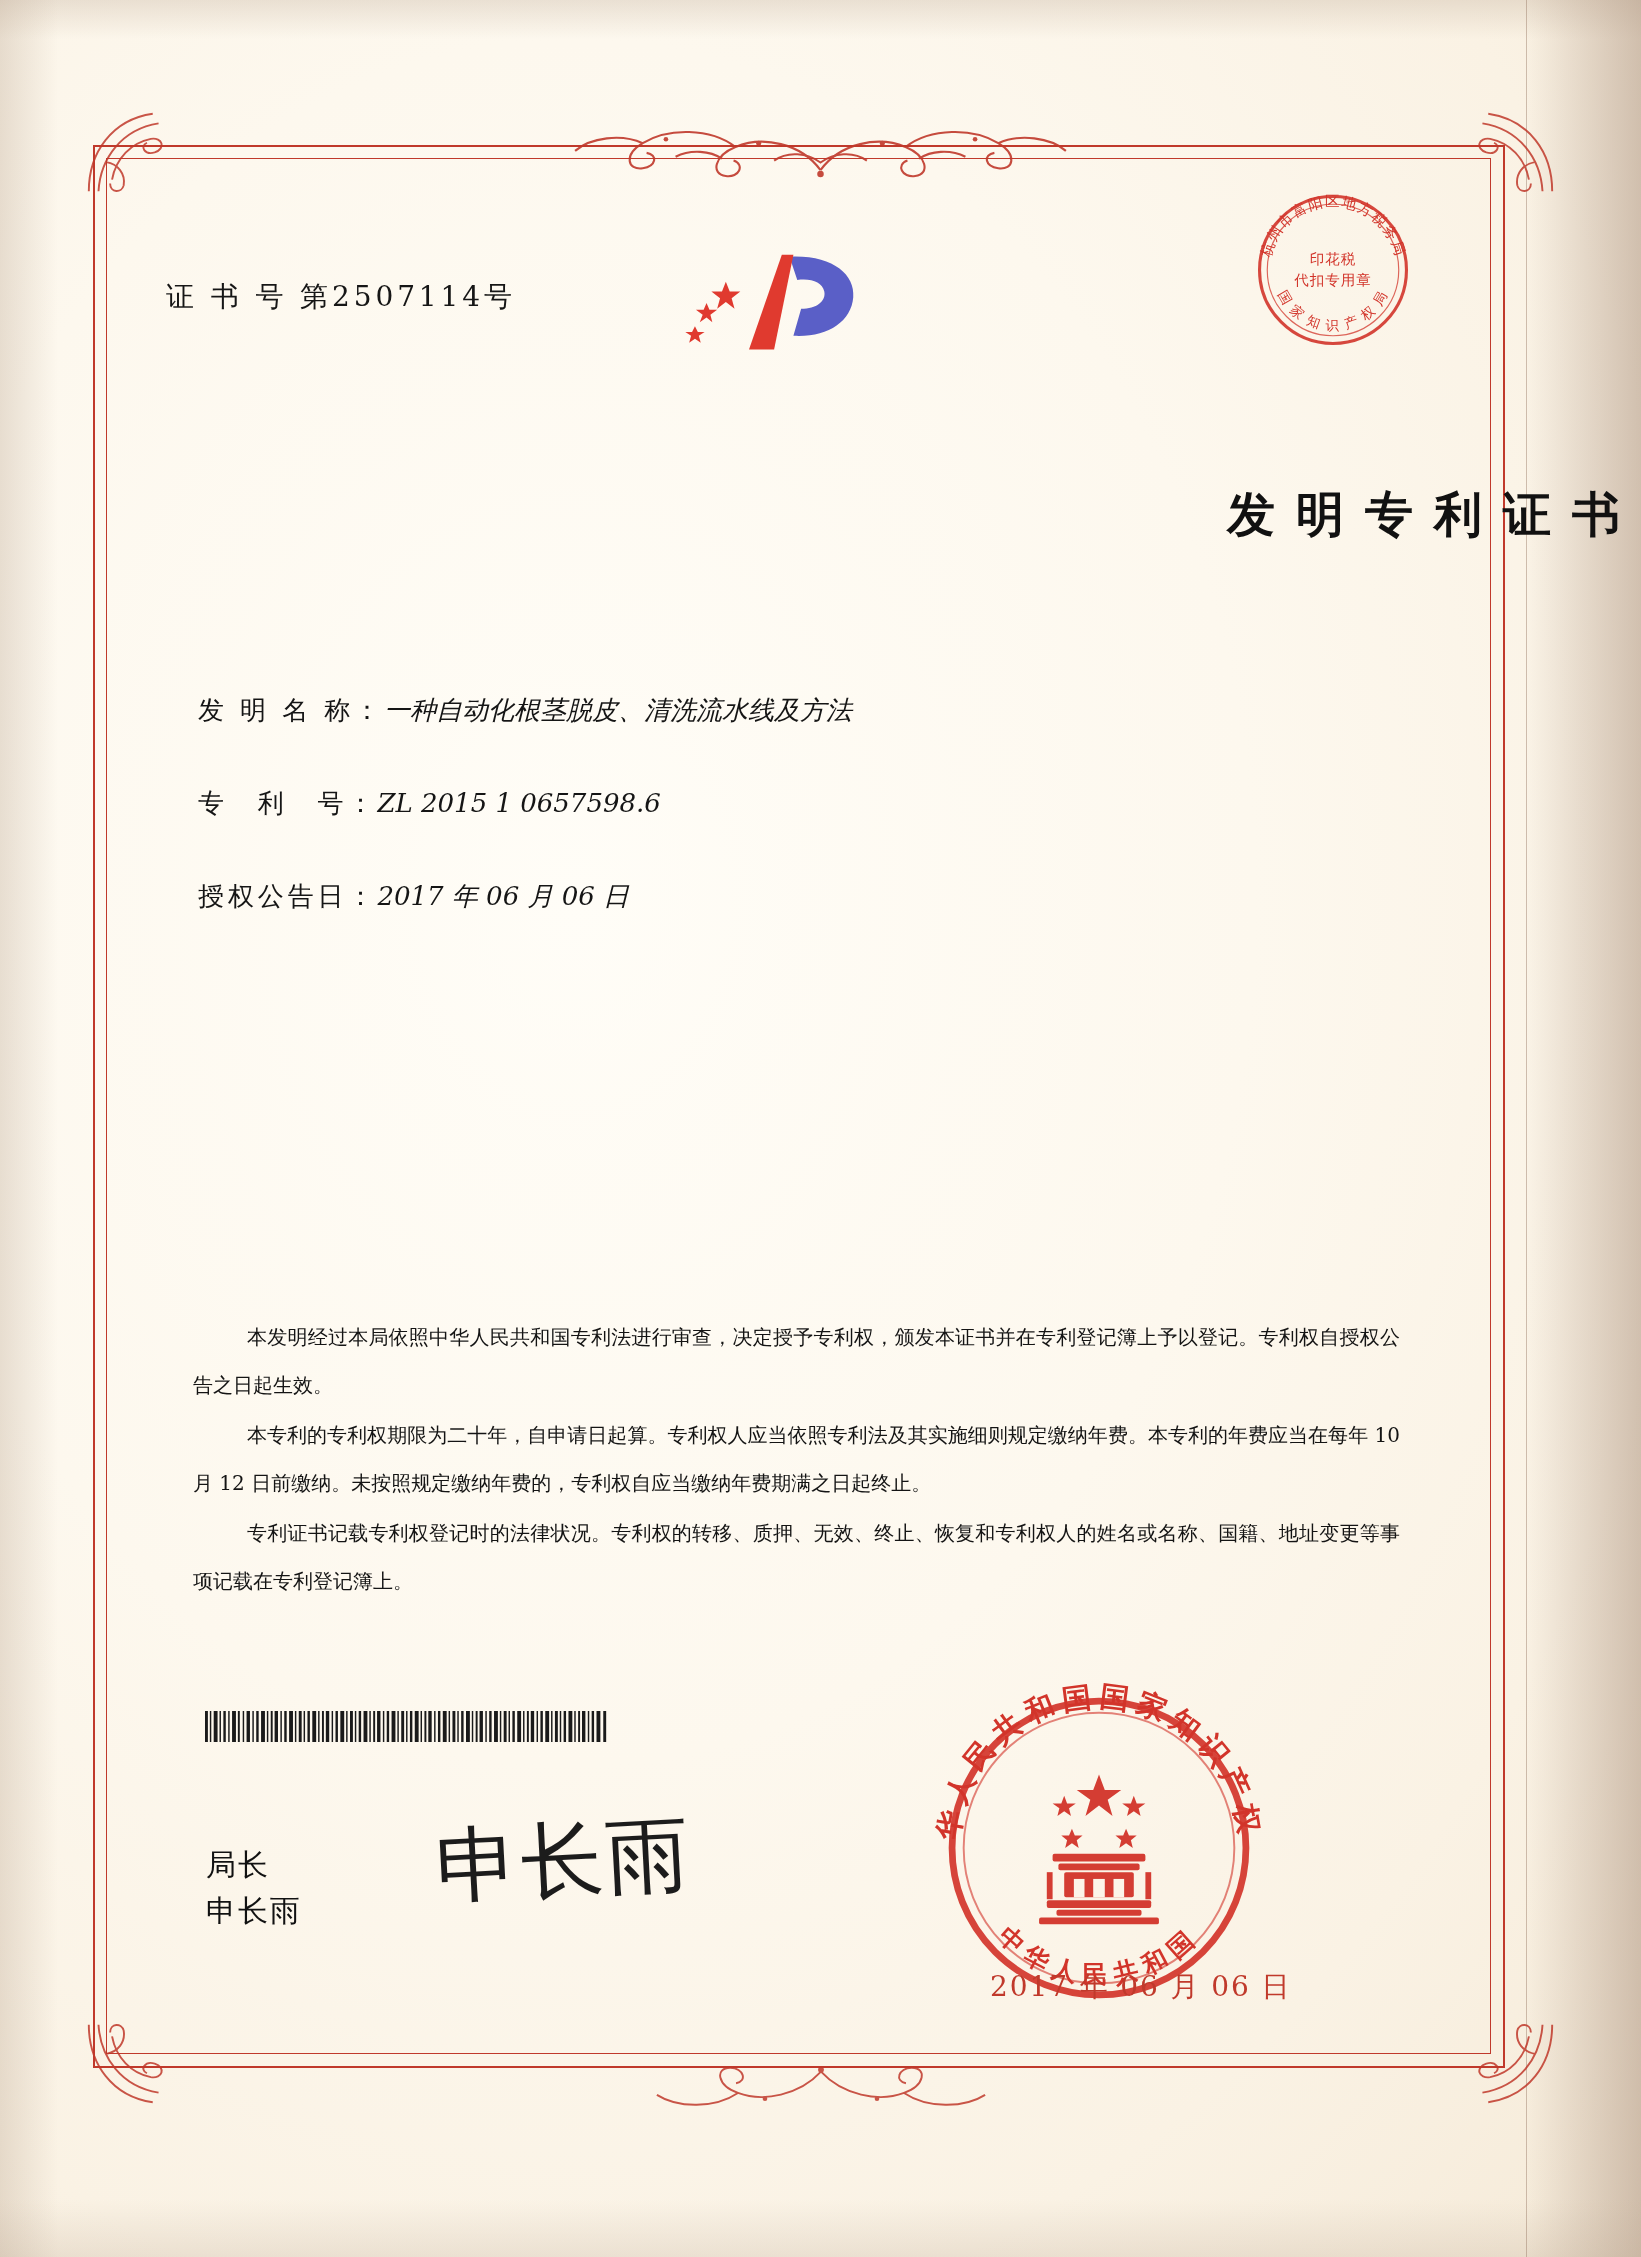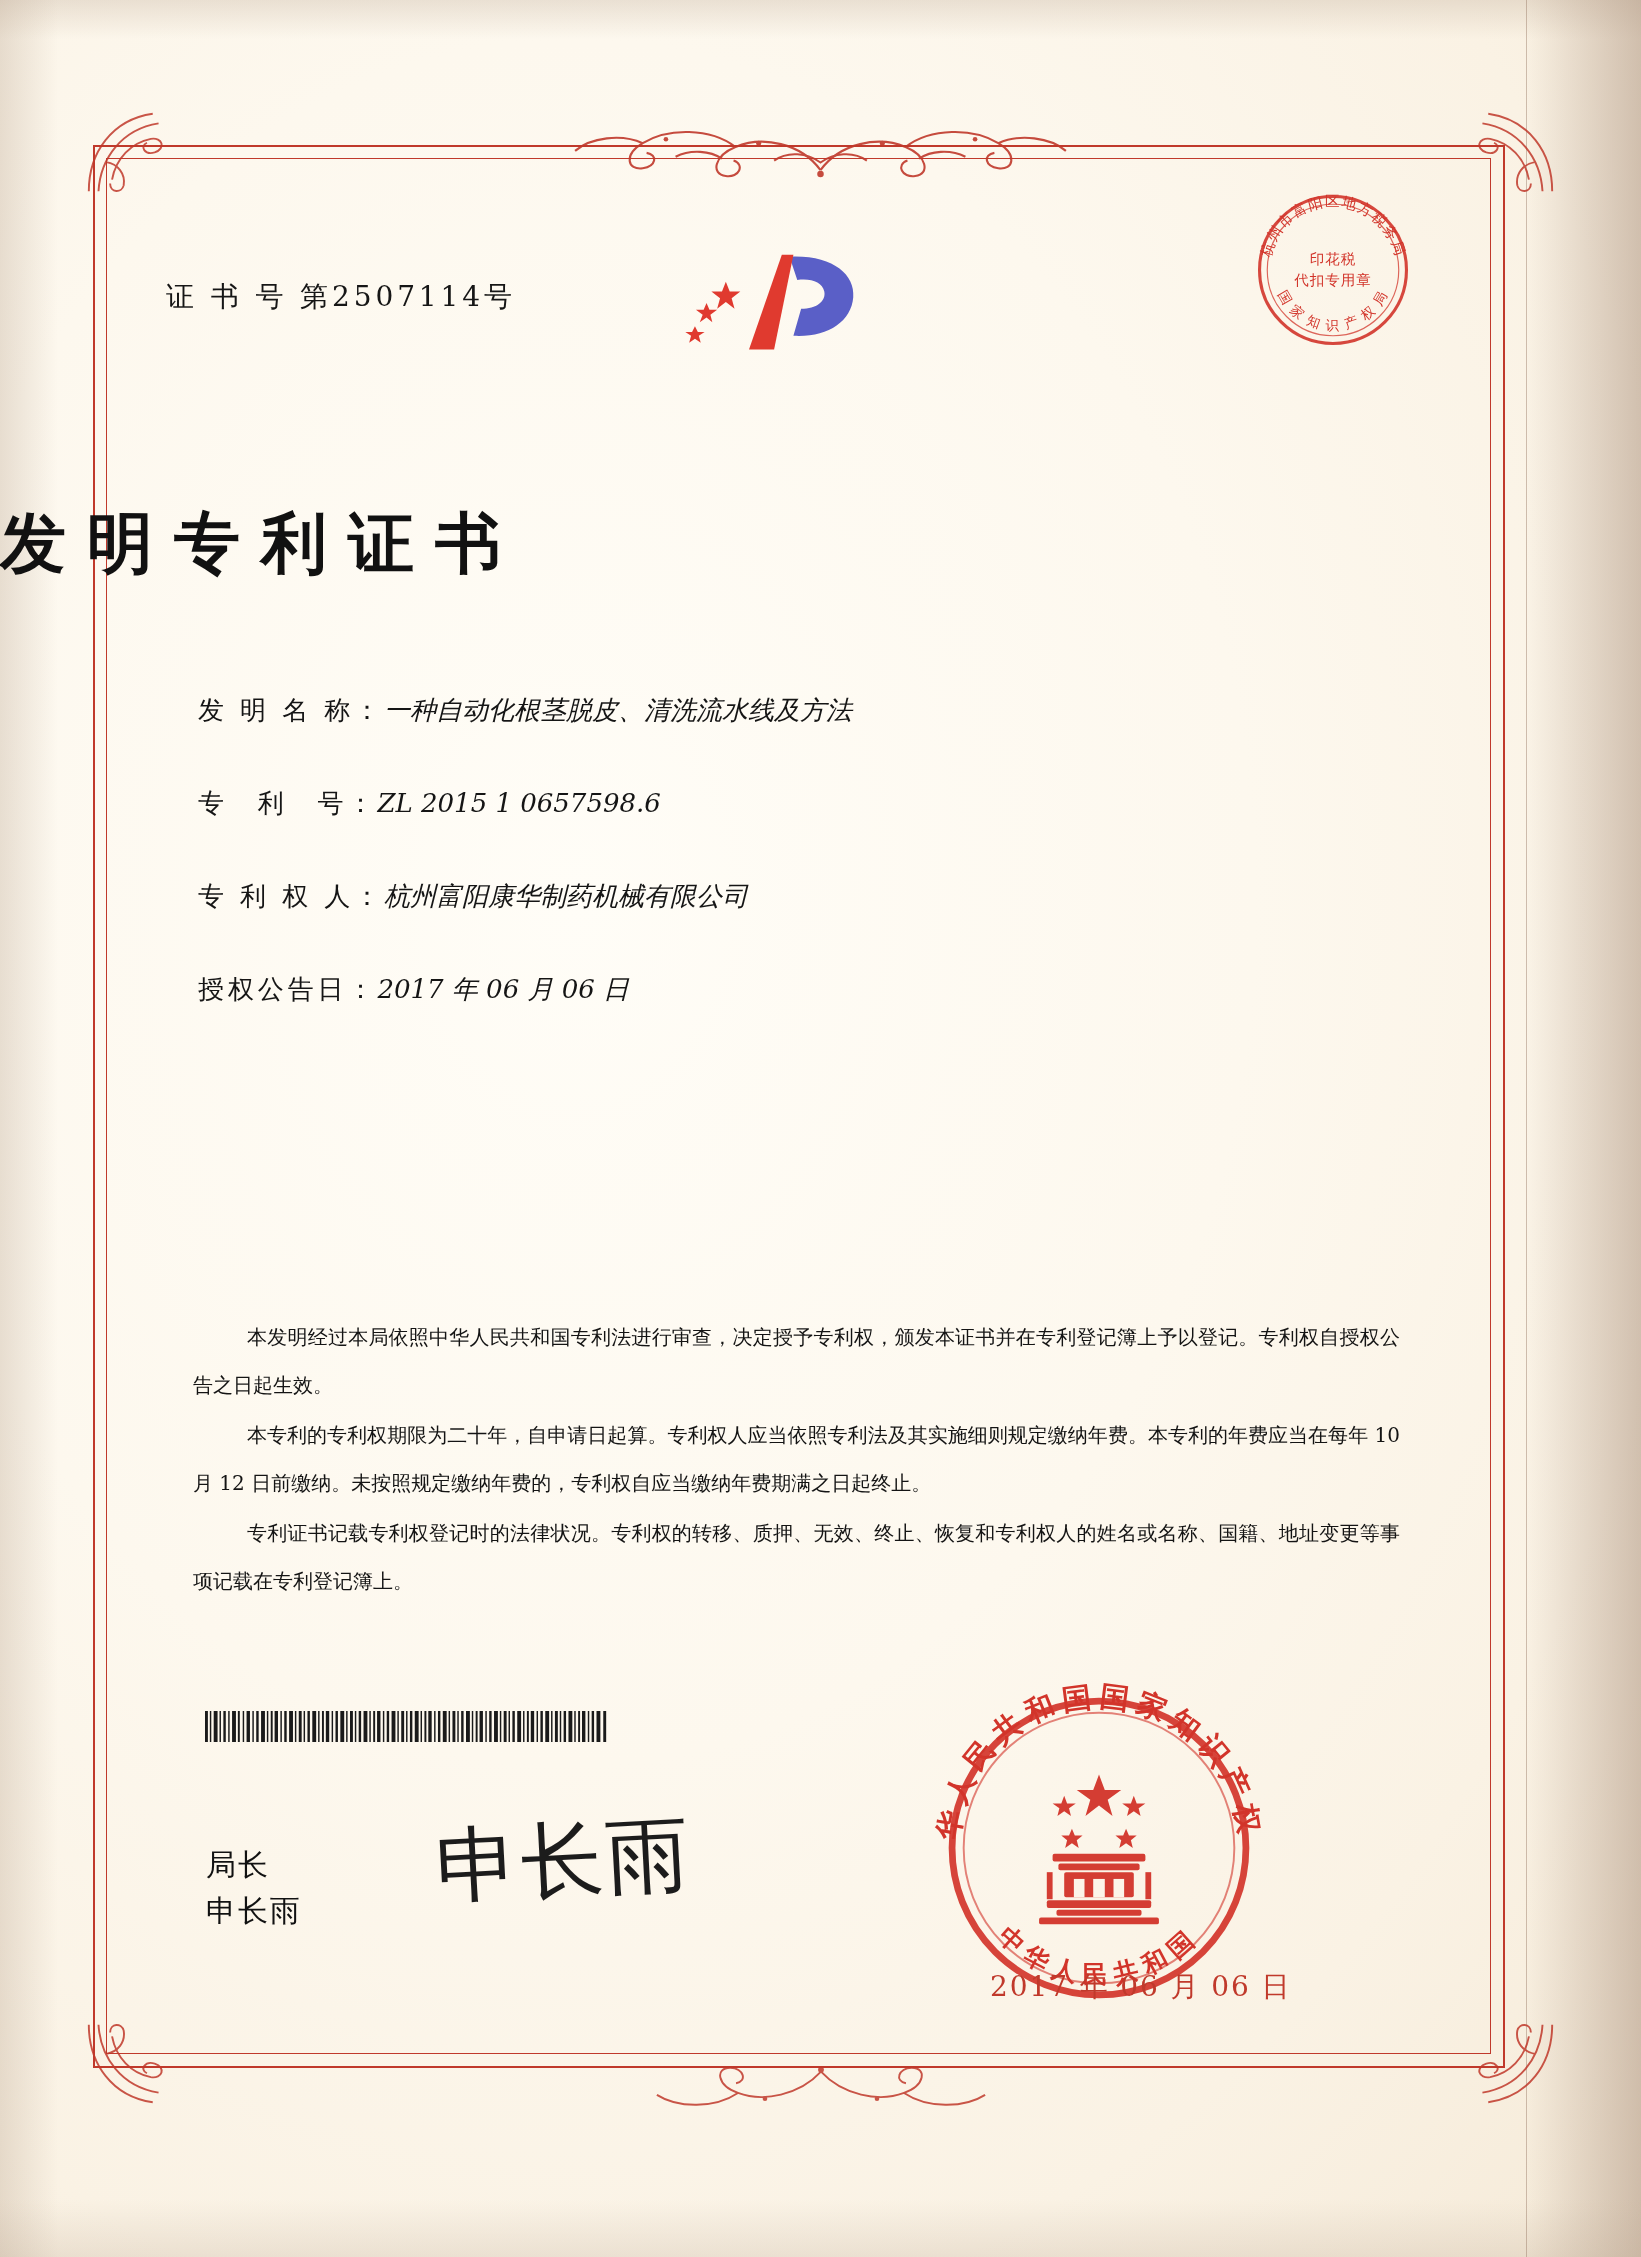--- a/index.html
+++ b/index.html
@@ -119,27 +119,26 @@
   }
   .stamp-tax {
     position: absolute;
     left: 1246px; top: 183px;
     width: 174px; height: 174px;
   }
   .title {
     position: absolute;
     left: 0; right: 0;
     top: 483px;
-    text-align: left;
-    font-size: 66px;
+    text-align: right;
+    font-size: 48px;
     font-weight: bold;
     letter-spacing: 21px;
     color: #111;
     font-family: "DejaVu Serif", "Liberation Serif", serif;
-    margin-top: 16px;
   }
 
   .fields {
     position: absolute;
     left: 198px;
     top: 693px;
     width: 1197px;
   }
   .field-row {
     display: flex;
@@ -368,24 +367,20 @@
   <div class="title">发明专利证书</div>
 
   <div class="fields">
     <div class="field-row">
       <span class="f-label sp4">发 明 名 称：</span>
       <span class="f-value">一种自动化根茎脱皮、清洗流水线及方法</span>
     </div>
     <div class="field-row">
       <span class="f-label sp4">专　利　号：</span>
       <span class="f-value">ZL 2015 1 0657598.6</span>
-    </div>
-    <div class="field-row">
-      <span class="f-label sp4">专 利 权 人：</span>
-      <span class="f-value">杭州富阳康华制药机械有限公司</span>
     </div>
     <div class="field-row">
       <span class="f-label sp4">授权公告日：</span>
       <span class="f-value">2017 年 06 月 06 日</span>
     </div>
   </div>
 
   <div class="paragraphs">
     <p>本发明经过本局依照中华人民共和国专利法进行审查，决定授予专利权，颁发本证书并在专利登记簿上予以登记。专利权自授权公告之日起生效。</p>
     <p>本专利的专利权期限为二十年，自申请日起算。专利权人应当依照专利法及其实施细则规定缴纳年费。本专利的年费应当在每年 10 月 12 日前缴纳。未按照规定缴纳年费的，专利权自应当缴纳年费期满之日起终止。</p>

